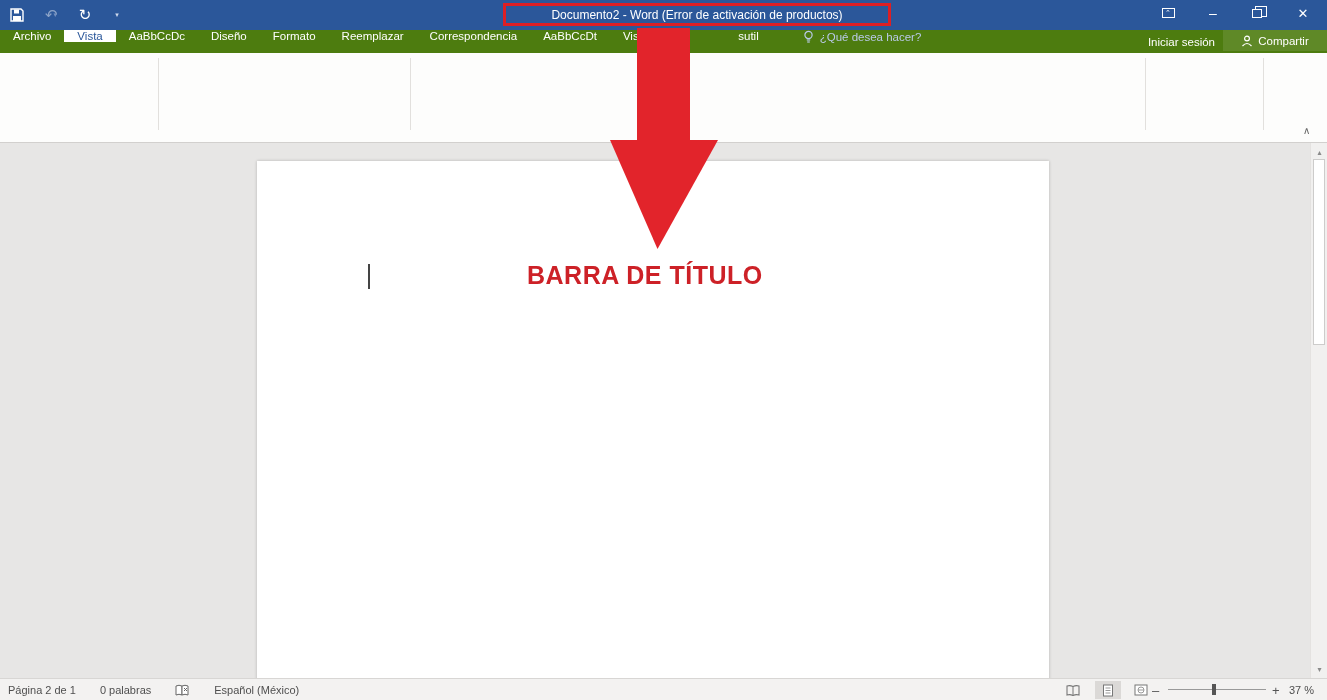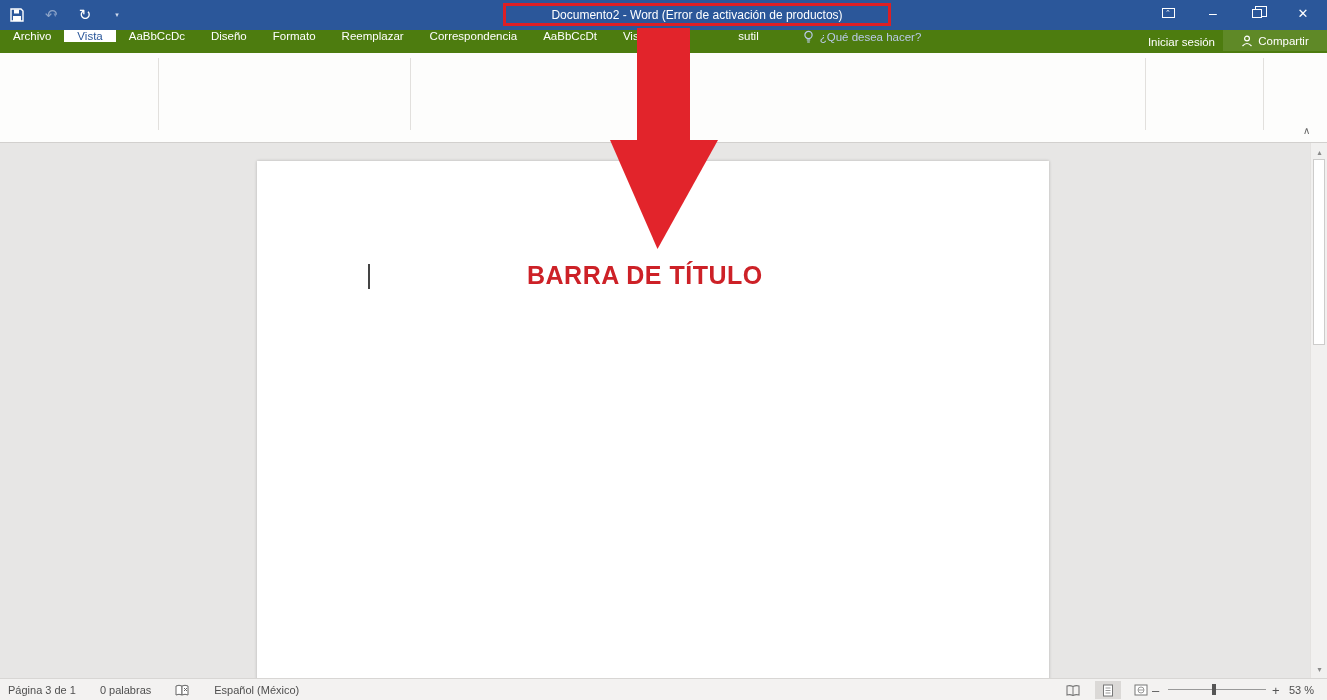--- a/index.html
+++ b/index.html
@@ -518,21 +518,21 @@
     <div class="scr-arrow" style="bottom:2px">▾</div>
   </div>
 </div>
 
 <div id="arrow-shaft" class="abs"></div>
 <div id="arrow-head" class="abs"></div>
 <div id="annotation-label" class="abs">BARRA DE TÍTULO</div>
 
 <div id="statusbar" class="abs">
   <div class="sb-left">
-    <span>Página 3 de 1</span>
+    <span>Página 2 de 1</span>
     <span>0 palabras</span>
     <svg width="15" height="13" viewBox="0 0 15 13">
         <path d="M1 2 q3 -1.5 6 0 v9 q-3 -1.5 -6 0 Z" fill="#fff" stroke="#666"></path>
         <path d="M13 2 q-3 -1.5 -6 0 v9 q3 -1.5 6 0 Z" fill="#fff" stroke="#666"></path>
         <line x1="9" y1="4" x2="12" y2="7" stroke="#666"></line>
         <line x1="12" y1="4" x2="9" y2="7" stroke="#666"></line>
       </svg>
     <span>Español (México)</span>
   </div>
   <div class="sb-view" style="left:1060px">
@@ -557,14 +557,14 @@
       </svg>
   </div>
   <div id="zoom-out">
       <span>–</span>
     </div>
   <div id="zoom-track"></div>
   <div id="zoom-thumb"></div>
   <div id="zoom-in">
       <span>+</span>
     </div>
-  <div id="zoom-label">53 %</div>
+  <div id="zoom-label">37 %</div>
 </div>
 
 </body></html>

